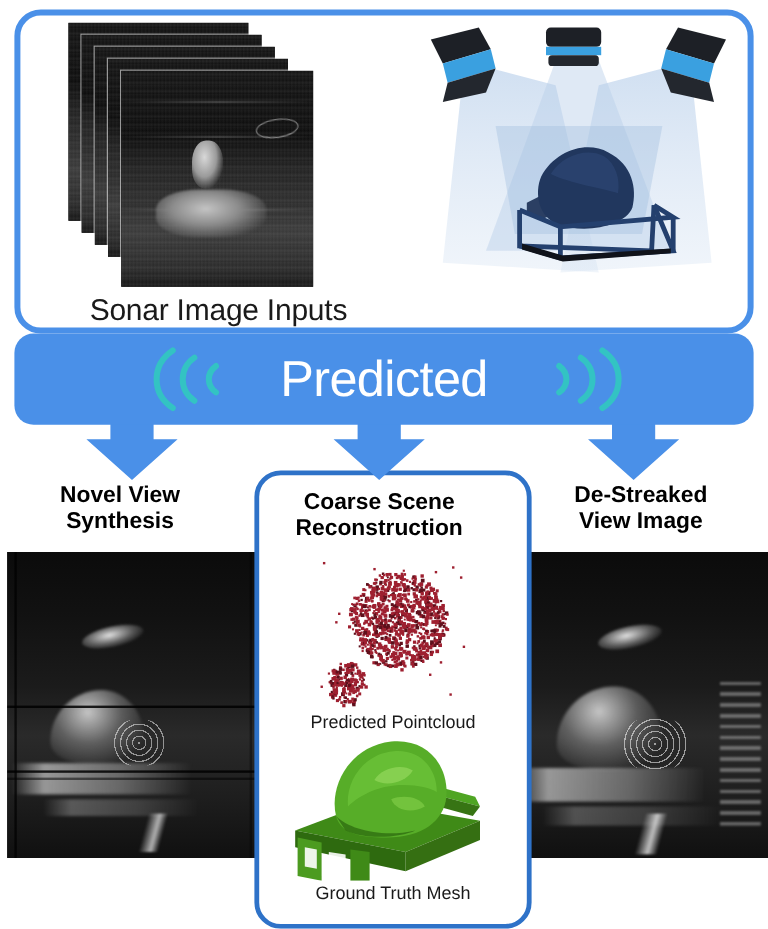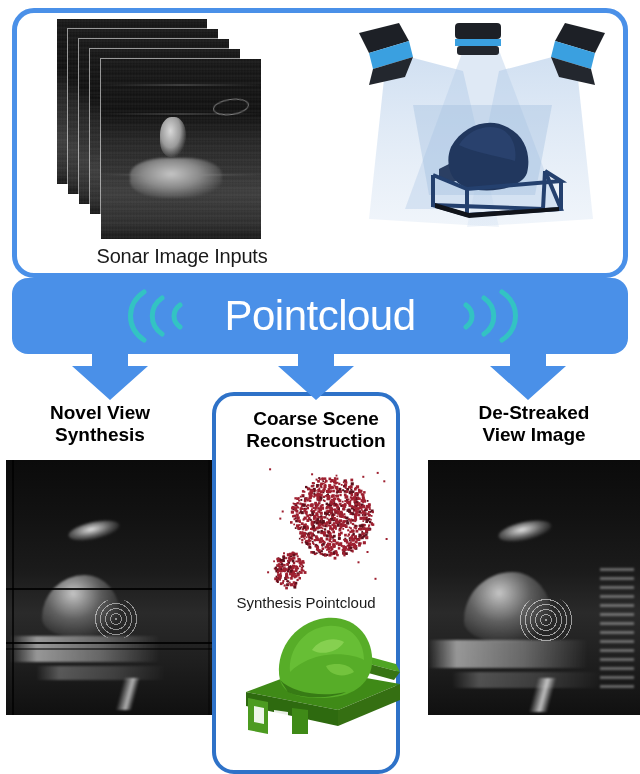--- a/index.html
+++ b/index.html
@@ -25,21 +25,21 @@
     box-sizing: border-box;
     border: 5px solid #4a90e8;
     border-radius: 22px;
     background: #ffffff;
     z-index: 2;
   }
 
   .panel-caption {
     position: absolute;
     text-align: center;
-    font-size: 20px;
+    font-size: 25px;
     color: #1a1a1a;
     font-family: "Liberation Sans", sans-serif;
     letter-spacing: -0.2px;
     white-space: nowrap;
   }
 
   
   #sonar-stack {
     position: absolute;
     left: 40px;
@@ -180,21 +180,21 @@
   .vstreak {
     position: absolute; top: 0; bottom: 0; width: 2px;
     background: rgba(0,0,0,0.7);
   }
 
   
   #center-box {
     position: absolute;
     left: 212px;
     top: 392px;
-    width: 188px;
+    width: 231px;
     height: 382px;
     box-sizing: border-box;
     border: 4px solid #2e72c8;
     border-top-left-radius: 22px;
     border-top-right-radius: 22px;
     border-bottom-left-radius: 22px;
     border-bottom-right-radius: 22px;
     background: #ffffff;
     z-index: 3;
   }
@@ -313,21 +313,21 @@
 
 <div id="banner">
   <svg class="wave-left" width="78" height="60" viewBox="0 0 78 60">
     <g fill="none" stroke="#33c3c3" stroke-width="5" stroke-linecap="round">
       <path d="M20,6 C2,18 2,42 20,54"></path>
       <path d="M38,12 C25,21 25,39 38,48"></path>
       <path d="M56,19 C48,25 48,35 56,41"></path>
     </g>
   </svg>
 
-  <div id="banner-title">Pointcloud</div>
+  <div id="banner-title">Predicted</div>
 
   <svg class="wave-right" width="78" height="60" viewBox="0 0 78 60">
     <g fill="none" stroke="#33c3c3" stroke-width="5" stroke-linecap="round">
       <path d="M58,6 C76,18 76,42 58,54"></path>
       <path d="M40,12 C53,21 53,39 40,48"></path>
       <path d="M22,19 C30,25 30,35 22,41"></path>
     </g>
   </svg>
 </div>
 
@@ -1478,21 +1478,21 @@
           <rect x="149.6" y="80.0" width="2" height="2" fill="#9e2030"></rect>
           <rect x="126.3" y="17.8" width="2" height="2" fill="#9e2030"></rect>
           <rect x="130.5" y="93.0" width="2" height="2" fill="#9e2030"></rect>
           <rect x="88.3" y="25.9" width="2" height="2" fill="#9e2030"></rect>
           <rect x="79.9" y="46.8" width="2" height="2" fill="#9e2030"></rect>
           <rect x="43.3" y="59.6" width="2" height="2" fill="#9e2030"></rect>
           <rect x="140.7" y="13.9" width="2" height="2" fill="#9e2030"></rect>
         </g>
     </g>
   </svg>
-  <div class="sub-caption" style="left:0; top:198px;">Synthesis Pointcloud</div>
+  <div class="sub-caption" style="left:0; top:198px;">Predicted Pointcloud</div>
 
   <svg id="mesh-figure" width="172" height="128" viewBox="0 0 172 128">
 
     <path d="M12,86 L76,62 L166,78 L104,104 Z" fill="#3f8a17"></path>
     <path d="M12,86 L12,100 L104,120 L104,104 Z" fill="#2e6a0f"></path>
     <path d="M104,104 L104,120 L166,94 L166,78 Z" fill="#356f12"></path>
 
     <path d="M14,92 L14,124 L34,128 L34,96 Z" fill="#4c9b20"></path>
     <path d="M58,102 L58,128 L74,128 L74,104 Z" fill="#3f8a17"></path>
     <path d="M20,100 L20,116 L30,118 L30,102 Z" fill="#ffffff" opacity="0.9"></path>
@@ -1500,20 +1500,21 @@
 
     <path d="M118,46 L162,58 L166,66 L120,54 Z" fill="#4fa523"></path>
     <path d="M120,54 L166,66 L160,74 L116,62 Z" fill="#377414"></path>
 
     <path d="M46,74 C40,48 58,16 92,12 C122,9 140,32 138,58 C136,78 118,92 88,92 C64,92 50,88 46,74 Z" fill="#57ad28"></path>
     <path d="M56,66 C54,44 70,22 94,20 C116,18 130,34 130,54 C120,48 92,44 70,56 C62,60 58,64 56,66 Z" fill="#6cc238" opacity="0.8"></path>
     <path d="M78,44 C84,34 100,30 110,36 C104,46 88,50 78,44 Z" fill="#8ed457" opacity="0.8"></path>
     <path d="M92,60 C102,56 116,58 120,66 C110,72 96,70 92,60 Z" fill="#7fcc46" opacity="0.7"></path>
     <path d="M46,74 C58,86 86,92 112,86 C100,92 70,94 54,86 Z" fill="#2f6e10" opacity="0.8"></path>
   </svg>
+  <div class="sub-caption" style="left:0; top:340px;">Ground Truth Mesh</div>
 </div>
 
 <div class="out-head" style="left:428px; top:402px; width:212px;">De-Streaked
 View Image</div>
 
 <div class="result-img" style="left:428px; top:460px; width:212px; height:255px;">
   <div class="bg"></div>
   <div class="res-head" style="left:70px; top:62px; width:54px; height:18px;"></div>
   <div class="res-rock" style="left:36px; top:112px; width:88px; height:70px;"></div>
   <div class="res-bench" style="left:0px; top:180px; width:160px; height:28px;"></div>

